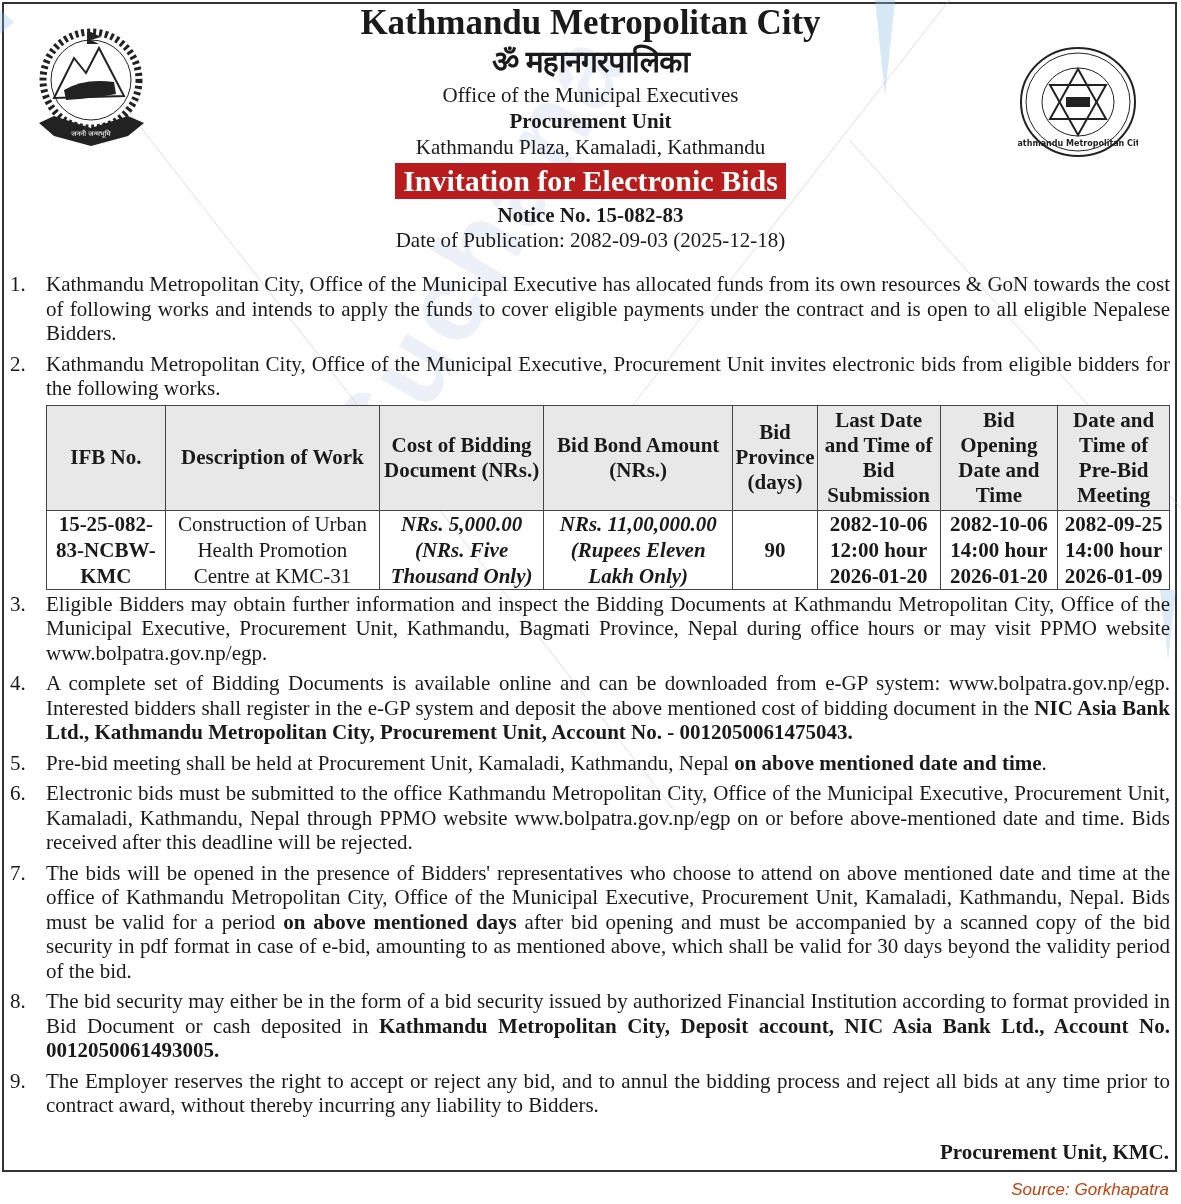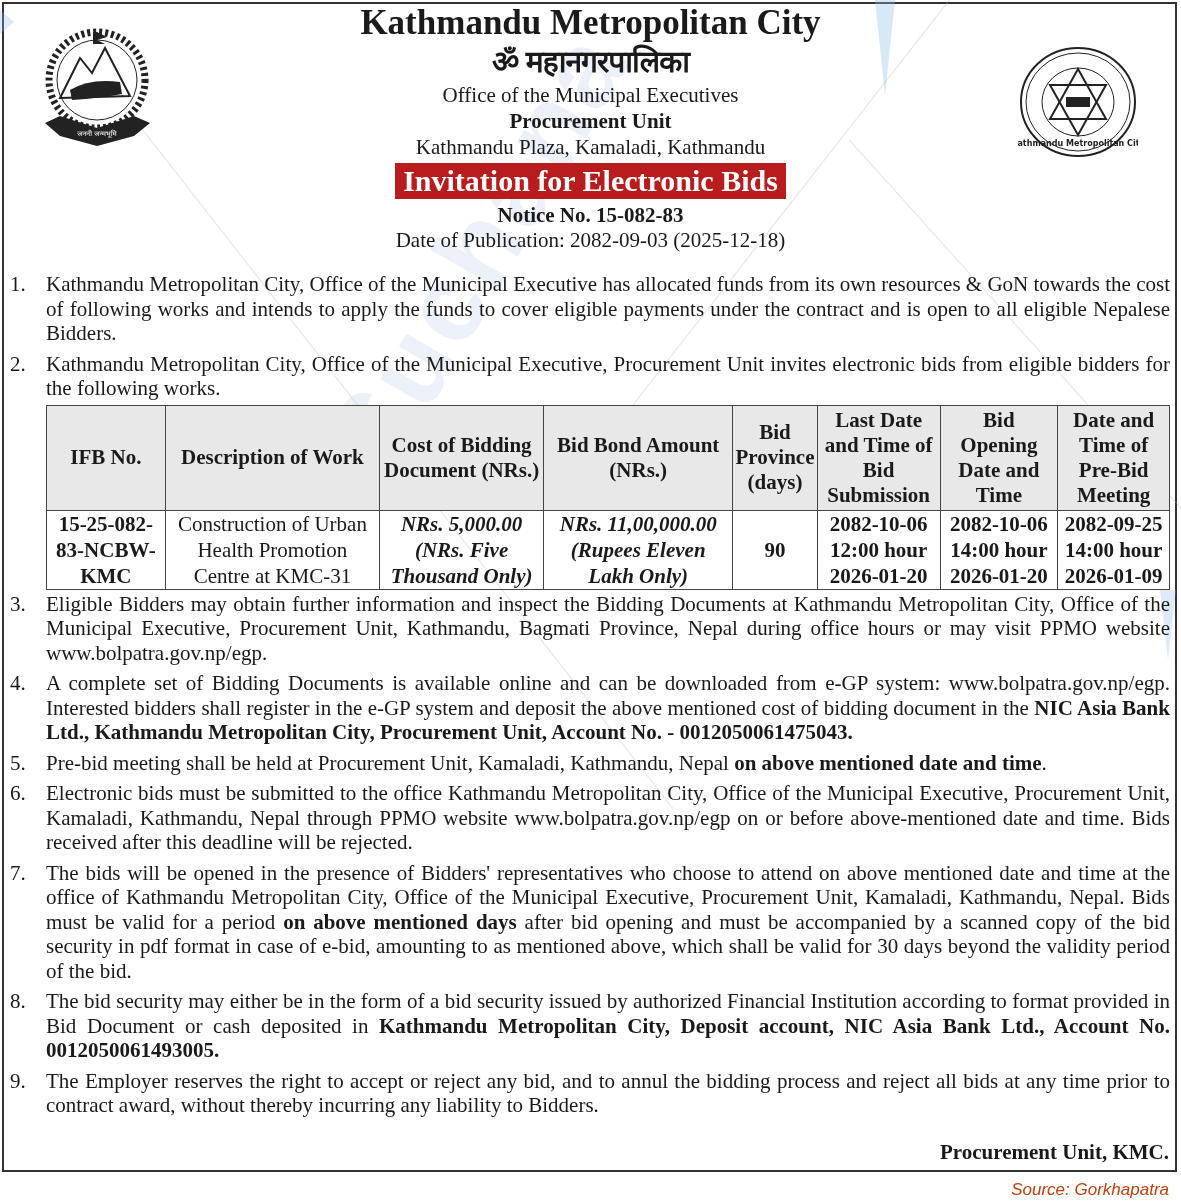--- a/index.html
+++ b/index.html
@@ -7,21 +7,21 @@
          font-family: "Liberation Serif", "DejaVu Serif", serif; color: #1a1a1a; }
   .frame { position: absolute; left: 2px; top: 2px; width: 1175px; height: 1170px;
            border: 2px solid #333; box-sizing: border-box; }
   .watermark { position: absolute; pointer-events: none; }
   .wm-text { position: absolute; left: 300px; top: 430px; font-family: "Liberation Sans", sans-serif;
              font-weight: bold; font-size: 110px; color: rgba(70,120,200,0.10);
              transform: rotate(-60deg); transform-origin: left top; letter-spacing: 4px; }
   .wm-line { position: absolute; height: 1px; background: rgba(180,180,180,0.35); transform-origin: left top; }
   .wm-tri { position: absolute; width: 0; height: 0; }
 
-  .logo-left { position: absolute; left: 30px; top: 18px; width: 135px; height: 135px; text-align: right; }
+  .logo-left { position: absolute; left: 24px; top: 18px; width: 135px; height: 135px; text-align: right; }
   .logo-right { position: absolute; left: 1018px; top: 45px; width: 120px; height: 115px; }
 
   .header { position: absolute; left: 0; top: 2px; width: 1181px; text-align: center; }
   .title { font-size: 35px; font-weight: bold; line-height: 42px; margin: 0; }
   .devanagari { font-size: 30px; font-weight: bold; line-height: 40px; margin-top: -2px;
                 font-family: Liberation Sans, sans-serif; letter-spacing: -1px; }
   .sub { font-size: 21px; line-height: 26px; }
   .sub.bold { font-weight: bold; }
   .banner { display: inline-block; background: #b91c1c; color: #fff; font-size: 30px; font-weight: bold;
             padding: 0 8px; line-height: 36px; margin-top: 3px; }

